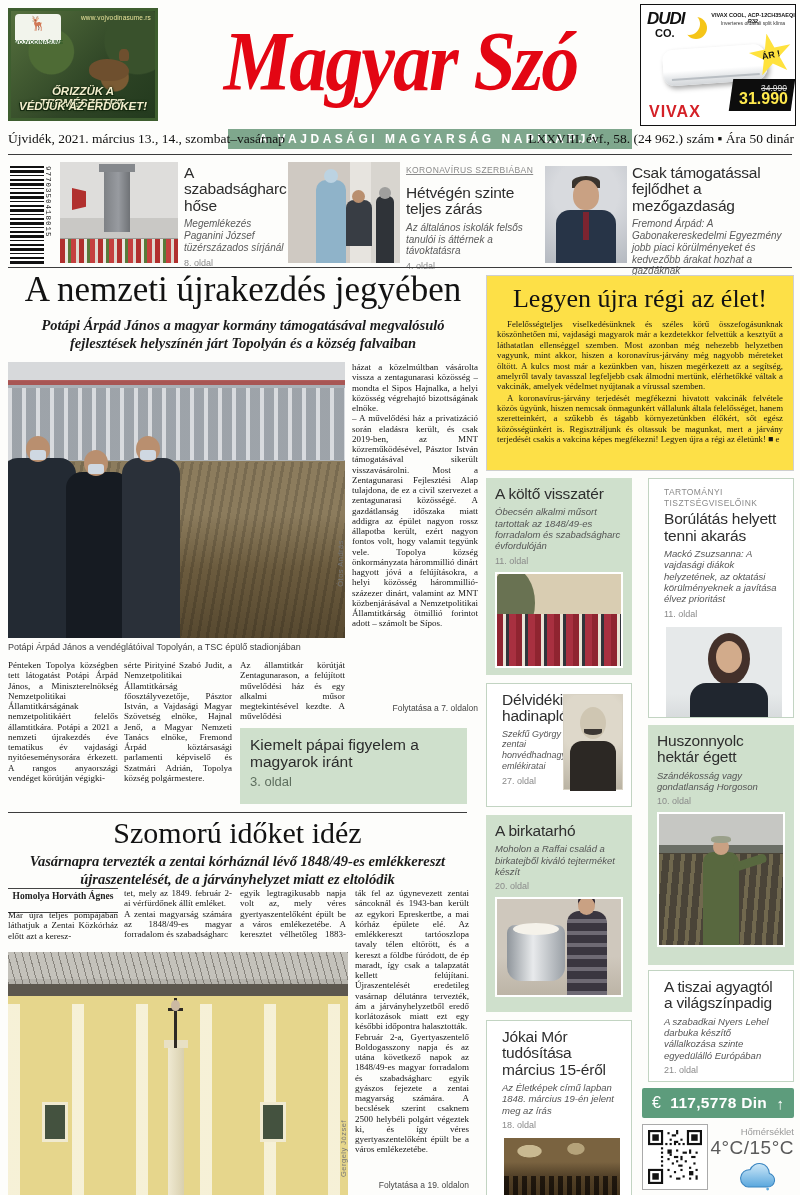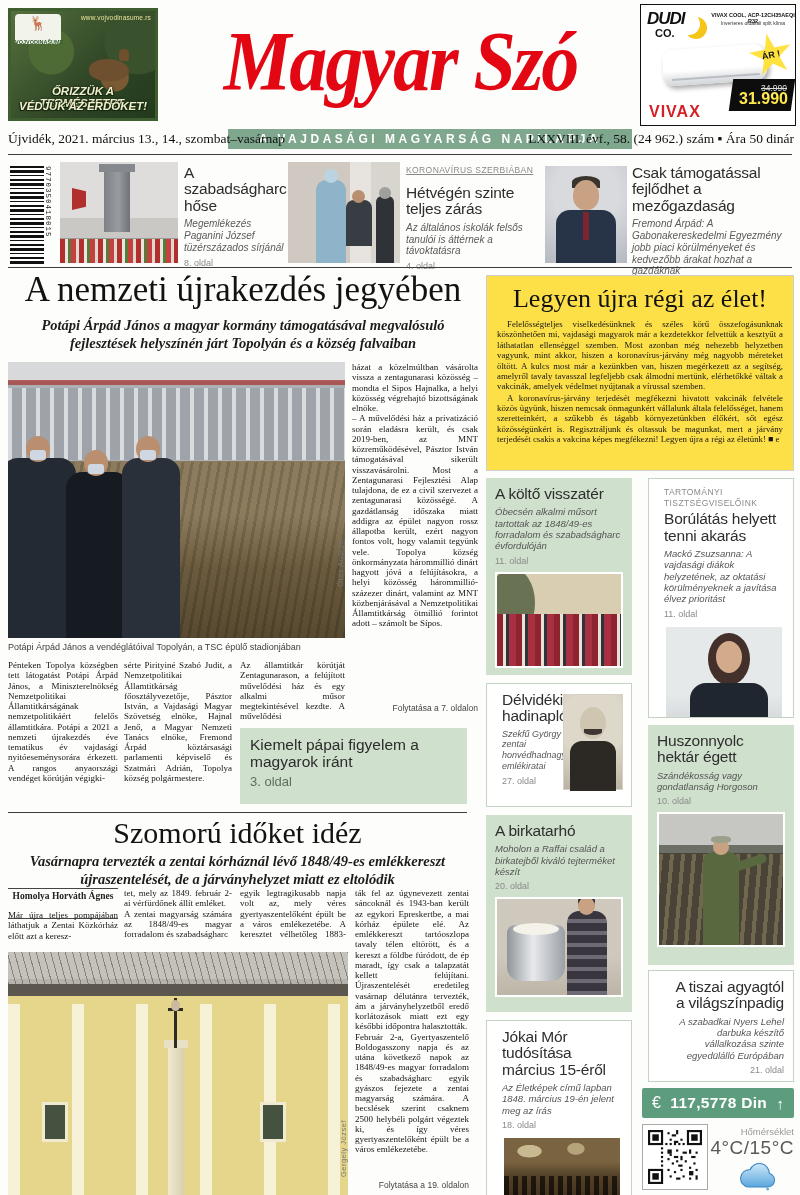--- a/index.html
+++ b/index.html
@@ -132,21 +132,21 @@
   .green-box { background:#cfe0cc; }
   .hl-box { left:240px; top:728px; width:227px; height:76px; padding:8px 10px; }
   .hl-title { font-size:15.5px; line-height:1.12; color:#2c2c2c; }
   .hl-page { font-size:13px; color:#5f6f5f; margin-top:3px; }
 
   .rule-mid { left:8px; top:812px; width:459px; }
 
   
   .headline2 { left:8px; top:816px; width:459px; text-align:center; font-family:"Liberation Serif",serif; font-size:30px; color:#121212; }
   .subhead2  { left:8px; top:852px; width:459px; text-align:center; font-family:"Liberation Serif",serif; font-style:italic; font-weight:bold; font-size:14.5px; line-height:1.25; color:#1c1c1c; }
-  .byline { left:8px; top:888px; width:110px; border-top:1px solid #444; border-bottom:1px solid #444; padding:2px 0 17px;
+  .byline { left:8px; top:888px; width:110px; border-top:1px solid #444; border-bottom:1px solid #444; padding:2px 0 11px;
     text-align:center; font-family:"Liberation Serif",serif; font-size:9.5px; font-weight:bold; color:#222; }
   .sa-col1 { left:8px;   top:910px; width:110px; height:40px; }
   .sa-col2 { left:124px; top:888px; width:108px; height:60px; }
   .sa-col3 { left:240px; top:888px; width:106px; height:52px; }
   .sa-col4 { left:355px; top:888px; width:114px; height:290px; }
   .cont2 { left:355px; top:1180px; width:114px; }
   .photo2 { left:8px; top:952px; width:340px; height:243px;
     background:linear-gradient(180deg,#c4c2bb 0 11%,#b5b3ac 11% 13%,#5c574e 13% 18%,#e6d68c 18% 100%); }
   .photo2::before { content:""; position:absolute; left:0; top:0; width:100%; height:32px;
     background:repeating-linear-gradient(75deg,rgba(60,55,48,.45) 0 1px,rgba(0,0,0,0) 1px 7px); }
@@ -207,21 +207,21 @@
 
   .boxA3 { left:486px; top:815px; width:146px; height:197px; }
   .pA3 { height:100px; background:linear-gradient(180deg,#cfc8bd 0 60%,#bcb4a6 100%); }
   .pA3 .pot { position:absolute; left:10px; top:26px; width:58px; height:56px; border-radius:8px 8px 14px 14px;
     background:linear-gradient(90deg,#8f959b,#e8eaec 45%,#9aa0a6); }
   .pA3 .milk { position:absolute; left:16px; top:24px; width:46px; height:12px; border-radius:50%; background:#f5f2ea; }
   .pA3 .fig { position:absolute; right:14px; top:12px; width:40px; height:88px; border-radius:12px 12px 0 0;
     background:repeating-linear-gradient(180deg,#3a3640 0 8px,#6e6a74 8px 12px); }
   .pA3 .fig::before { content:""; position:absolute; left:11px; top:-14px; width:17px; height:18px; border-radius:50%; background:#c9a183; box-shadow:0 -4px 0 #2d2530; }
 
-  .boxB3 { left:648px; top:970px; width:146px; height:112px;text-align:right; }
+  .boxB3 { left:648px; top:970px; width:146px; height:112px; }
 
   .boxA4 { left:486px; top:1020px; width:146px; height:218px; }
   .pA4 { height:64px; background:
       radial-gradient(ellipse at 22% 22%, #c9b991 0 9%, rgba(0,0,0,0) 10%),
       radial-gradient(ellipse at 62% 18%, #b5a37a 0 8%, rgba(0,0,0,0) 9%),
       linear-gradient(180deg,#7a6340 0 40%,#473722 70%,#2c2113 100%); }
   .pA4::after { content:""; position:absolute; left:0; bottom:0; width:100%; height:22px;
     background:repeating-linear-gradient(90deg,rgba(20,14,8,.8) 0 5px,rgba(90,70,40,.5) 5px 9px); }
 
   

